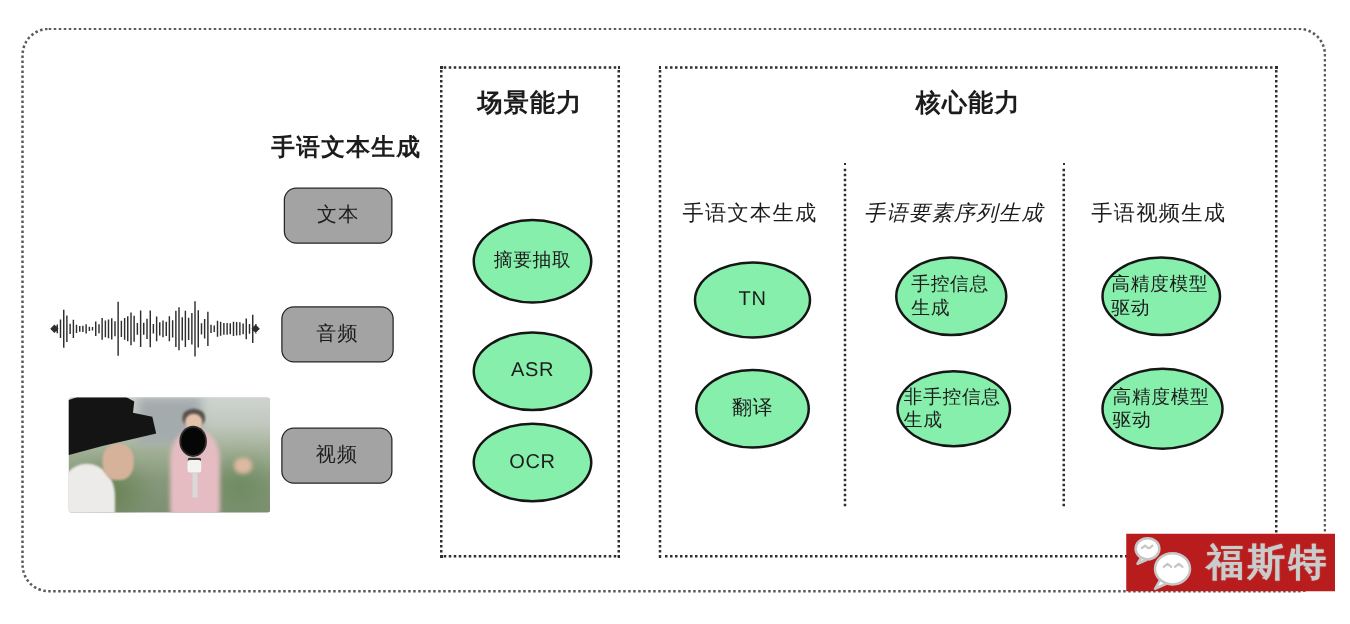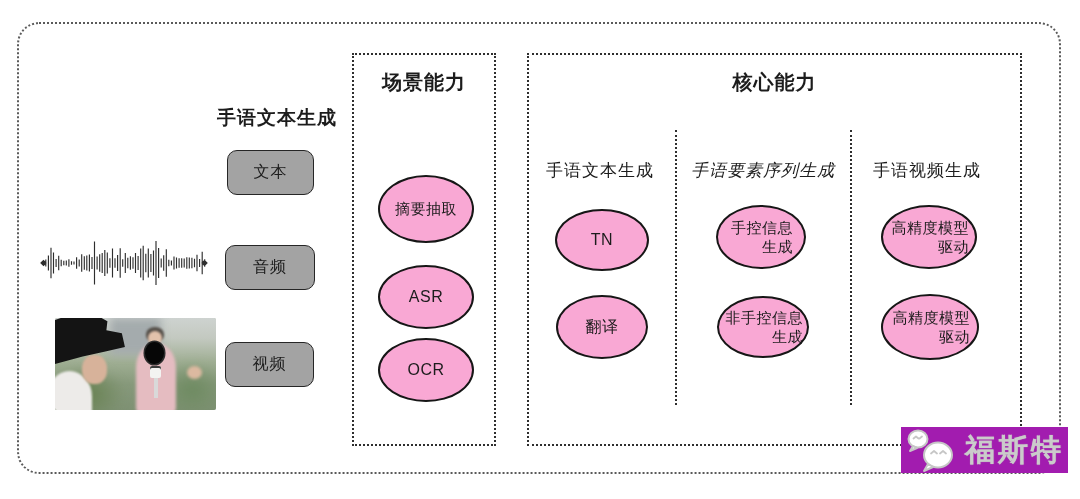--- a/index.html
+++ b/index.html
@@ -40,42 +40,42 @@
   .vt-lens{left:56%;top:26%;width:12%;height:24%;background:#060606;border-radius:50%;box-shadow:0 0 0 1.5px #2c2c2c;}
   .vt-shirt{left:-5%;top:58%;width:28%;height:55%;background:#edebe9;border-radius:50% 50% 0 0;filter:blur(1px);}
   .vt-arm{left:17%;top:40%;width:15%;height:32%;background:#d7b29a;border-radius:45%;filter:blur(1px);}
   
   .cap-box{position:absolute;border:2px dotted #2e2e2e;background:#fff;}
   .scene-box{left:352px;top:53px;width:140px;height:389px;}
   .core-box{left:527px;top:53px;width:491px;height:389px;}
   .box-title{position:absolute;left:0;right:0;top:14px;text-align:center;font-size:20px;font-weight:700;letter-spacing:1px;}
   .scene-subtitle{position:absolute;left:0;right:0;top:76px;text-align:center;font-size:17px;letter-spacing:1px;}
   .ellipse{
-    position:absolute;border:2.5px solid #161616;border-radius:50%;background:#f9a8d4;
-    display:flex;align-items:center;justify-content:center;text-align:right;
+    position:absolute;border:2.5px solid #161616;border-radius:50%;background:#86efac;
+    display:flex;align-items:center;justify-content:center;text-align:left;
     font-size:15px;line-height:1.3;letter-spacing:.5px;
   }
   .e-sc{left:24px;width:92px;}
   .e-sc0{top:120px;height:64px;}
   .e-sc1{top:210px;height:60px;font-size:16px;}
   .e-sc2{top:283px;height:60px;font-size:16px;}
   .sep{position:absolute;top:75px;height:275px;width:0;border-left:2px dotted #2e2e2e;}
   .sep1{left:146px;} .sep2{left:321px;}
   .col-label{position:absolute;top:104px;transform:translateX(-50%);font-size:17px;white-space:nowrap;letter-spacing:1px;}
   .cl1{left:71px;} .cl2{left:234px;font-style:italic;} .cl3{left:398px;}
   .e-c00{left:26px;top:154px;width:90px;height:58px;font-size:16px;}
   .e-c01{left:27px;top:240px;width:88px;height:60px;font-size:16px;}
   .e-c10{left:187px;top:150px;width:86px;height:60px;}
   .e-c11{left:188px;top:241px;width:88px;height:58px;}
   .e-c20{left:352px;top:150px;width:92px;height:60px;}
   .e-c21{left:352px;top:239px;width:94px;height:62px;}
   .wrap64{display:inline-block;width:64px;}
   .wrap80{display:inline-block;width:80px;}
   
-  .watermark{position:absolute;left:901px;top:427px;display:flex;align-items:center;background:#a21caf;padding:0 4px;}
+  .watermark{position:absolute;left:901px;top:427px;display:flex;align-items:center;background:#b91c1c;padding:0 4px;}
   .wm-text{font-size:30px;font-weight:700;color:#cbcbcb;letter-spacing:3px;margin-left:4px;
     text-shadow:0 0 1px #bdbdbd;}
 </style>
 </head>
 <body>
 
 <div class="stage">
   <div class="outer-border"></div>
 
   <div class="input-title">手语文本生成</div>

